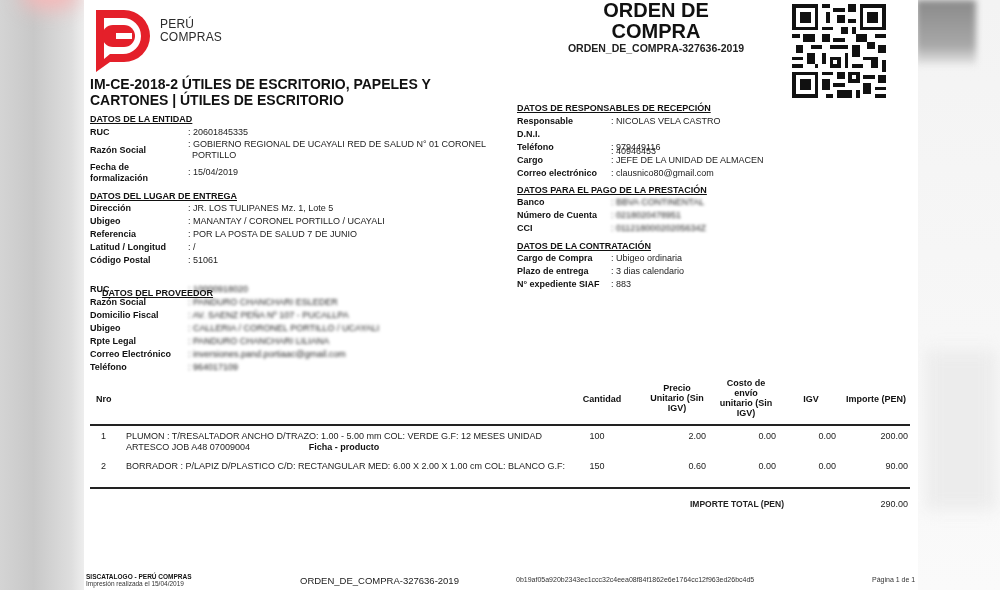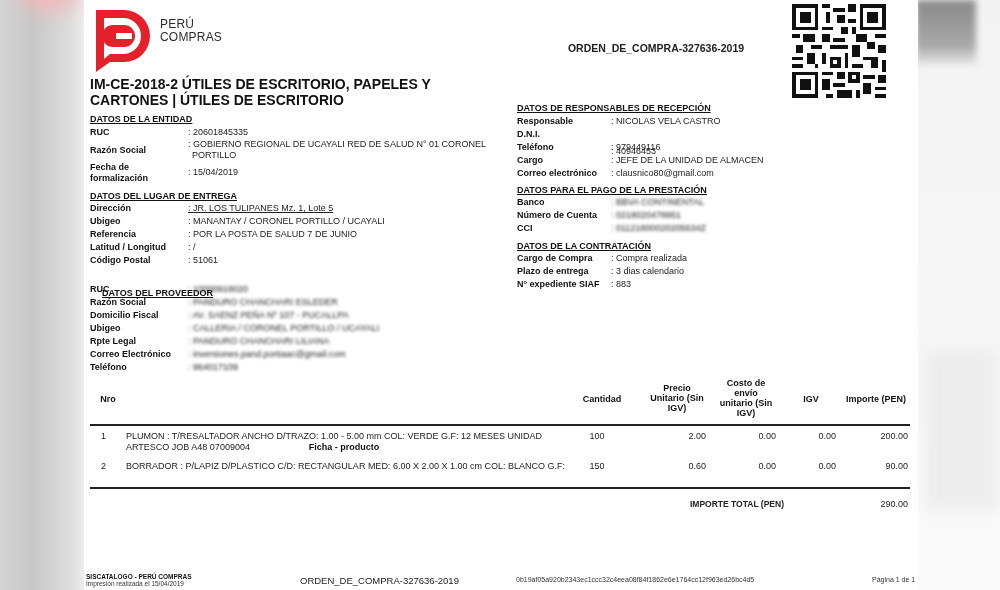--- a/index.html
+++ b/index.html
@@ -96,20 +96,24 @@
       <path d="M14 12 H33 A18 18 0 0 1 33 48 H20 L14 53 Z" fill="#ffffff"></path>
       <path d="M23 19 H34 A11 11 0 0 1 34 41 H23 A11 11 0 0 1 23 19 Z" fill="#e4202a"></path>
       <rect x="26" y="27" width="16" height="6" fill="#ffffff"></rect>
     </svg>
     <div class="logo-text">
       <div>PERÚ</div>
       <div>COMPRAS</div>
     </div>
   </div>
 
+  <div class="doc-title">
+    <div>ORDEN DE</div>
+    <div>COMPRA</div>
+  </div>
   <div class="doc-code">ORDEN_DE_COMPRA-327636-2019</div>
 
   <svg class="qr" viewBox="0 0 25 25" shape-rendering="crispEdges">
     <rect width="25" height="25" fill="#fff"></rect>
     <g fill="#111">
       <rect x="0" y="0" width="7" height="7"></rect>
         <rect x="1" y="1" width="5" height="5" fill="#fff"></rect>
         <rect x="2" y="2" width="3" height="3"></rect>
       <rect x="18" y="0" width="7" height="7"></rect>
         <rect x="19" y="1" width="5" height="5" fill="#fff"></rect>
@@ -177,21 +181,21 @@
     <span class="v" style="top:12px; left:98px;">: GOBIERNO REGIONAL DE UCAYALI RED DE SALUD N° 01 CORONEL</span>
     <span class="v" style="top:23px; left:102px;">PORTILLO</span>
     <span class="k" style="top:35px;">Fecha de</span>
     <span class="k" style="top:46px;">formalización</span>
     <span class="v" style="top:40px; left:98px;">: 15/04/2019</span>
   </div>
 
   <div class="section-title" style="left:6px; top:191px;">DATOS DEL LUGAR DE ENTREGA</div>
   <div class="kv" style="left:6px; top:203px; width:420px; height:64px;">
     <span class="k" style="top:0;">Dirección</span>
-    <span class="v" style="top:0; left:98px;text-decoration:underline;">: JR. LOS TULIPANES Mz. 1, Lote 5</span>
+    <span class="v" style="top:0; left:98px;">: JR. LOS TULIPANES Mz. 1, Lote 5</span>
     <span class="k" style="top:13px;">Ubigeo</span>
     <span class="v" style="top:13px; left:98px;">: MANANTAY / CORONEL PORTILLO / UCAYALI</span>
     <span class="k" style="top:26px;">Referencia</span>
     <span class="v" style="top:26px; left:98px;">: POR LA POSTA DE SALUD 7 DE JUNIO</span>
     <span class="k" style="top:39px;">Latitud / Longitud</span>
     <span class="v" style="top:39px; left:98px;">: /</span>
     <span class="k" style="top:52px;">Código Postal</span>
     <span class="v" style="top:52px; left:98px;">: 51061</span>
   </div>
 
@@ -233,29 +237,29 @@
     <span class="v blur" style="top:0; left:94px;">: BBVA CONTINENTAL</span>
     <span class="k" style="top:13px;">Número de Cuenta</span>
     <span class="v blur" style="top:13px; left:94px;">: 0218020478951</span>
     <span class="k" style="top:26px;">CCI</span>
     <span class="v blur" style="top:26px; left:94px;">: 01121800020205634Z</span>
   </div>
 
   <div class="section-title" style="left:433px; top:241px;">DATOS DE LA CONTRATACIÓN</div>
   <div class="kv" style="left:433px; top:253px; width:300px; height:40px;">
     <span class="k" style="top:0;">Cargo de Compra</span>
-    <span class="v" style="top:0; left:94px;">: Compra realizada</span>
+    <span class="v" style="top:0; left:94px;">: Ubigeo ordinaria</span>
     <span class="k" style="top:13px;">Plazo de entrega</span>
     <span class="v" style="top:13px; left:94px;">: 3 dias calendario</span>
     <span class="k" style="top:26px;">N° expediente SIAF</span>
     <span class="v" style="top:26px; left:94px;">: 883</span>
   </div>
 
   <div>
-    <div class="th" style="left:12px; top:394px; width:24px; text-align:center;">Nro</div>
+    <div class="th" style="left:12px; top:394px; width:24px; text-align:left;">Nro</div>
     <div class="th" style="left:180px; top:394px; width:160px;margin-top:48px;">Ficha - producto</div>
     <div class="th" style="left:488px; top:394px; width:60px;">Cantidad</div>
     <div class="th" style="left:558px; top:383px; width:70px;">
       <div>Precio</div>
       <div>Unitario (Sin</div>
       <div>IGV)</div>
     </div>
     <div class="th" style="left:632px; top:378px; width:60px;">
       <div>Costo de</div>
       <div>envío</div>

